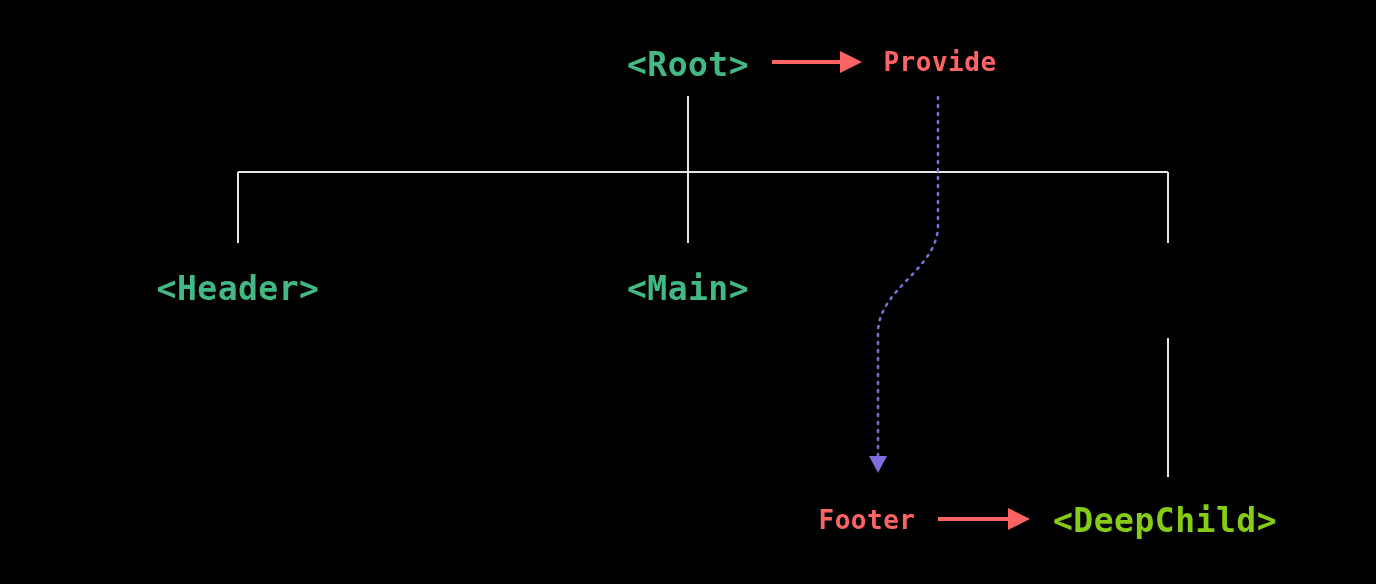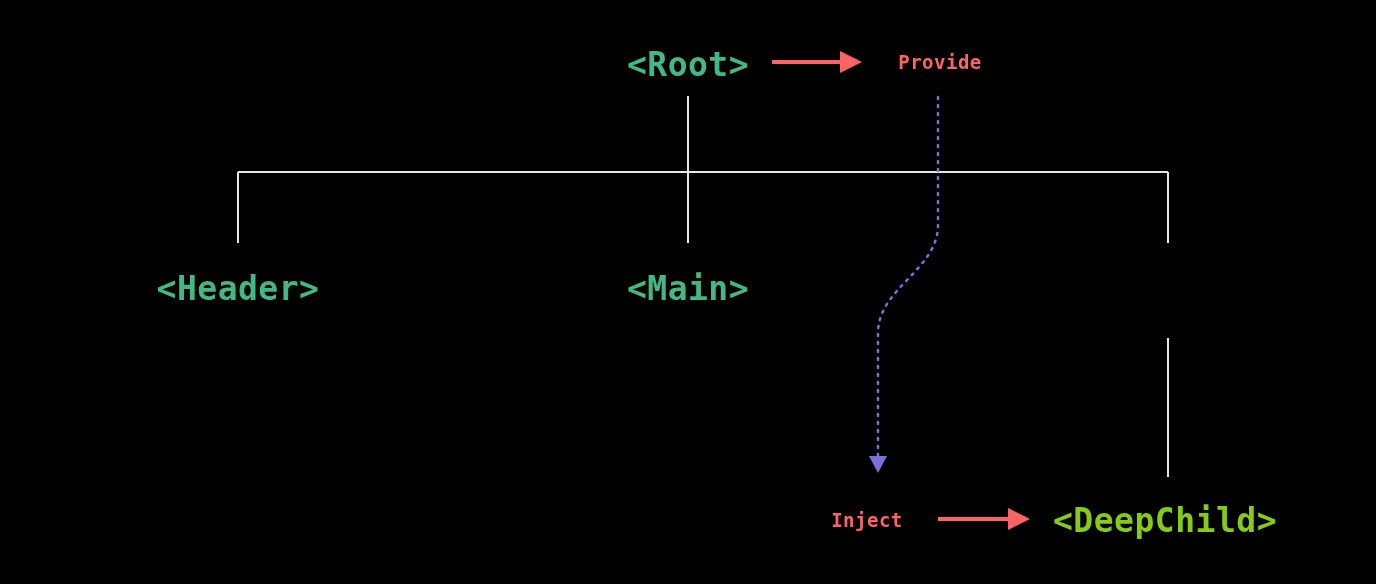--- a/index.html
+++ b/index.html
@@ -27,21 +27,21 @@
     transform: translate(-50%, -50%);
     white-space: nowrap;
     font-weight: bold;
     user-select: none;
   }
   .node-label {
     font-size: 33px;
     letter-spacing: 0.5px;
   }
   .annotation-label {
-    font-size: 19px;
+    font-size: 26px;
     letter-spacing: 0.5px;
   }
   .pos-root      { left: 688px;  top: 64px;  }
   .pos-provide   { left: 940px;  top: 62px;  }
   .pos-header    { left: 238px;  top: 288px; }
   .pos-main      { left: 688px;  top: 288px; }
   .pos-footer    { left: 1168px; top: 288px; }
   .pos-deepchild { left: 1165px; top: 520px; }
   .pos-inject    { left: 867px;  top: 520px; }
 </style>
@@ -74,17 +74,17 @@
 
   <div class="label node-label pos-root" style="color: rgb(66, 184, 131);">&lt;Root&gt;</div>
 
   <div class="label annotation-label pos-provide" style="color: rgb(255, 99, 99);">Provide</div>
 
   <div class="label node-label pos-header" style="color: rgb(66, 184, 131);">&lt;Header&gt;</div>
 
   <div class="label node-label pos-main" style="color: rgb(66, 184, 131);">&lt;Main&gt;</div>
 
 
-  <div class="label annotation-label pos-inject" style="color: rgb(255, 99, 99);">Inject</div>
+  <div class="label annotation-label pos-inject" style="color: rgb(255, 99, 99);">Footer</div>
 
   <div class="label node-label pos-deepchild" style="color: #84cc16;">&lt;DeepChild&gt;</div>
 
 </div>
 
 </body></html>

